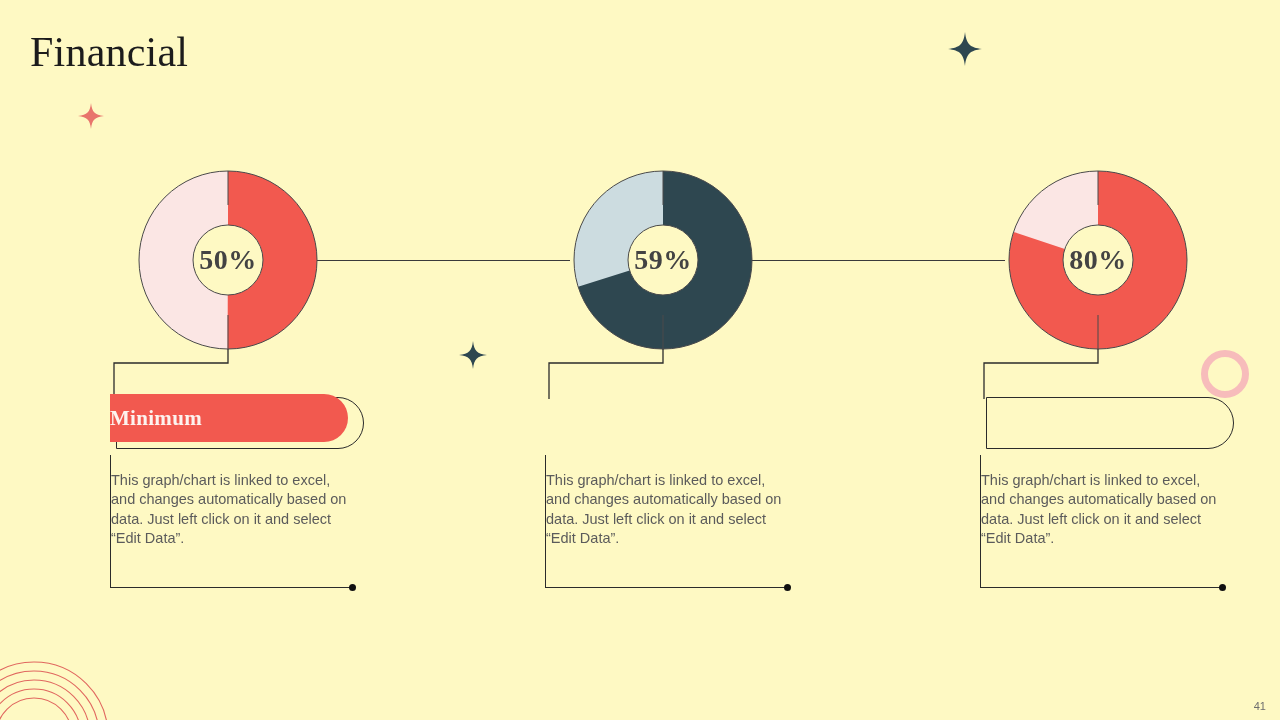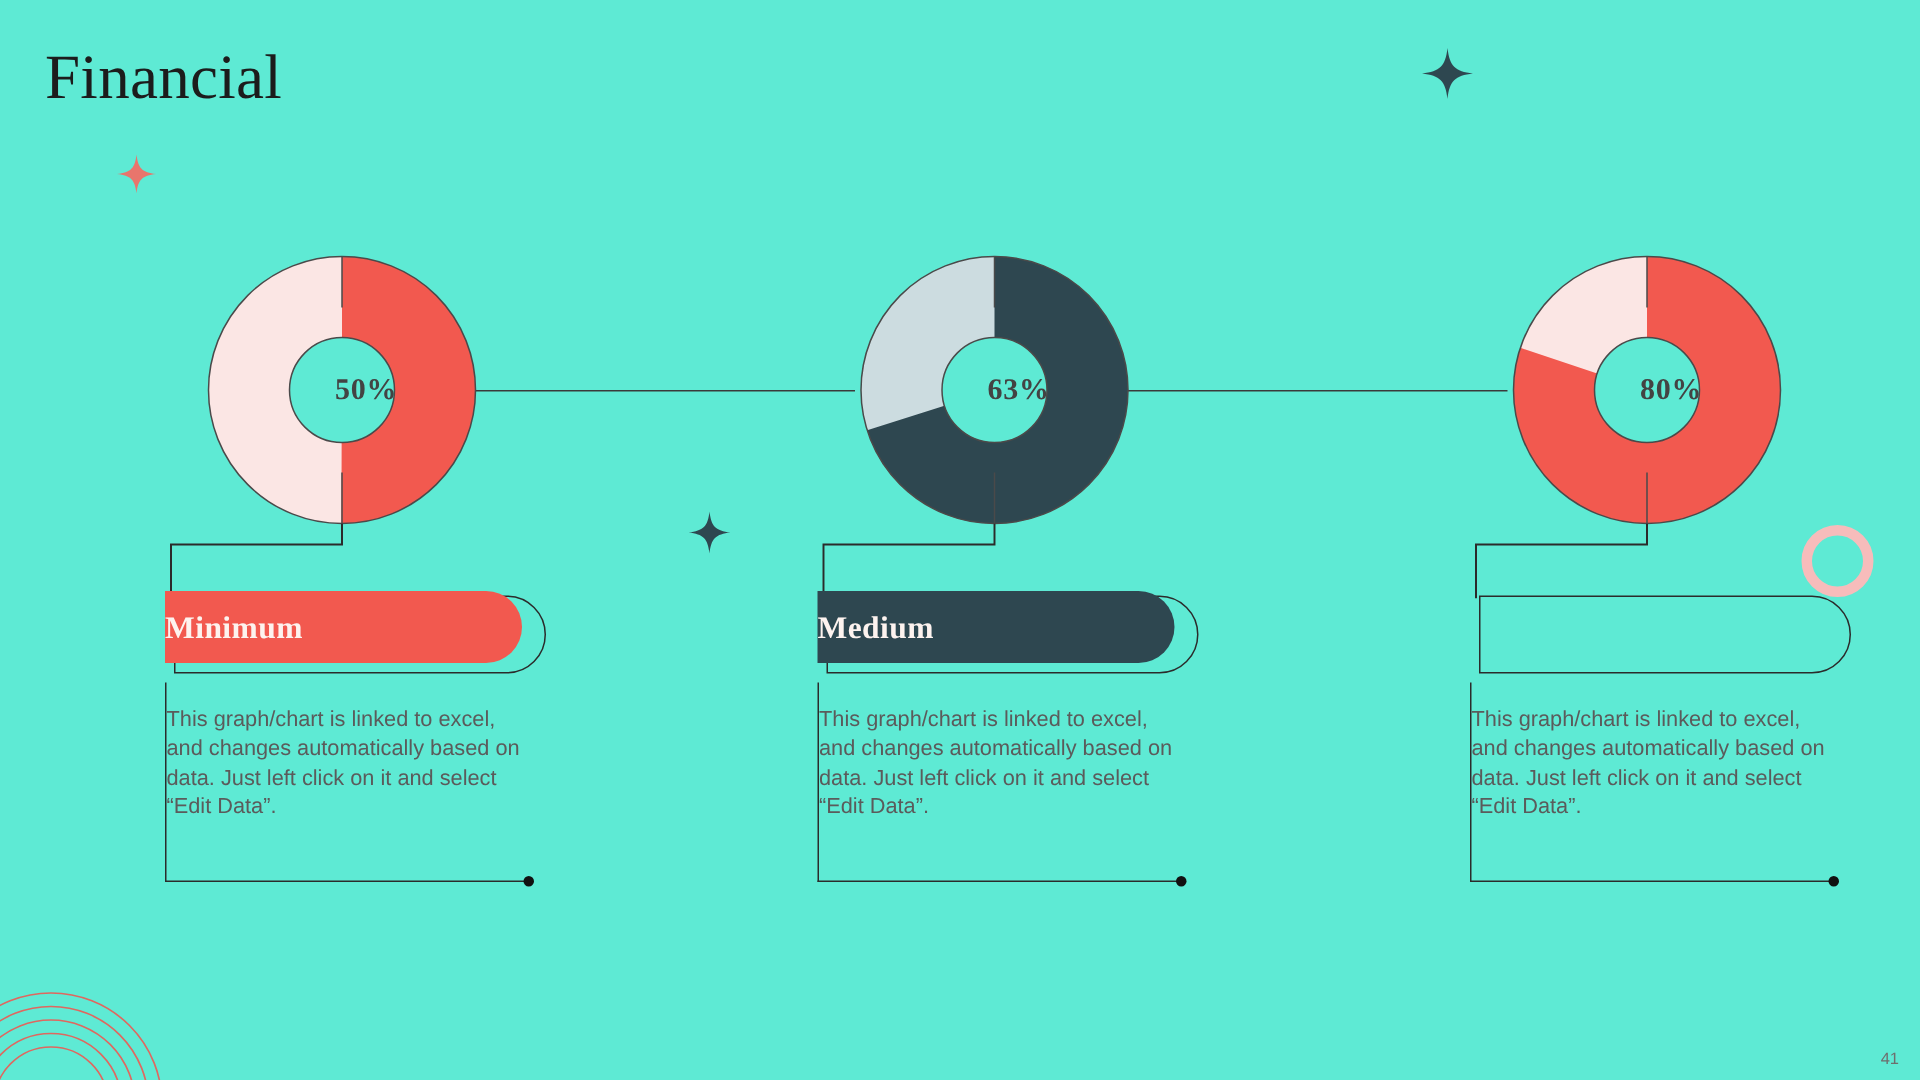--- a/index.html
+++ b/index.html
@@ -12,21 +12,21 @@
     background: #ffffff;
     font-family: "Liberation Sans", sans-serif;
     overflow: hidden;
     position: relative;
   }
   .slide {
     position: absolute;
     inset: 0;
     width: 1280px;
     height: 720px;
-    background: #5eead4;
+    background: #fef9c3;
   }
 
   
   .page-title {
     position: absolute;
     left: 30px;
     top: 27px;
     font-family: "Liberation Serif", serif;
     font-size: 42px;
     line-height: 50px;
@@ -91,30 +91,30 @@
   .donut-wrap {
     position: absolute;
     top: 170px;
     left: 98px;
     width: 180px;
     height: 180px;
   }
   .donut-wrap svg { display: block; }
   .donut-label {
     position: absolute;
-    left: 16px;
+    left: 0;
     top: 0;
     width: 180px;
     height: 180px;
     display: flex;
     align-items: center;
     justify-content: center;
     font-family: "Liberation Serif", serif;
     font-weight: bold;
-    font-size: 20px;
+    font-size: 28px;
     color: #434343;
     letter-spacing: 0.5px;
   }
 
   
   .bracket {
     position: absolute;
     left: 72px;
     top: 349px;
     width: 120px;
@@ -286,35 +286,29 @@
     <div class="donut-wrap">
       <svg width="180" height="180" viewBox="0 0 180 180">
         <circle cx="90" cy="90" r="62" fill="none" stroke="#ccdce0" stroke-width="54"></circle>
 
         <circle cx="90" cy="90" r="62" fill="none" stroke="#2e4750" stroke-width="54" stroke-dasharray="272.69 116.87" stroke-dashoffset="0" transform="rotate(-90 90 90)"></circle>
         <circle cx="90" cy="90" r="89" fill="none" stroke="#4a4a4a" stroke-width="1"></circle>
         <circle cx="90" cy="90" r="35" fill="none" stroke="#4a4a4a" stroke-width="1"></circle>
         <line x1="90" y1="1" x2="90" y2="35" stroke="#4a4a4a" stroke-width="1"></line>
         <line x1="90" y1="145" x2="90" y2="179" stroke="#4a4a4a" stroke-width="1"></line>
       </svg>
-      <div class="donut-label">63%</div>
+      <div class="donut-label">59%</div>
     </div>
 
     <div class="bracket">
       <svg width="120" height="50" viewBox="0 0 120 50">
         <path d="M116 0 L116 14 L2 14 L2 50" fill="none" stroke="#2b2b2b" stroke-width="1.3"></path>
       </svg>
     </div>
 
-    <div class="pill-zone">
-      <div class="pill-outline"></div>
-      <div class="pill pill-teal">
-        <span class="pill-text">Medium</span>
-      </div>
-    </div>
 
     <div class="desc-box">
       <div class="desc-text">This graph/chart is linked to excel, and changes automatically based on data. Just left click on it and select “Edit Data”.</div>
       <div class="desc-dot"></div>
     </div>
   </div>
 
   <div class="col col-3">
 
     <div class="donut-wrap">

